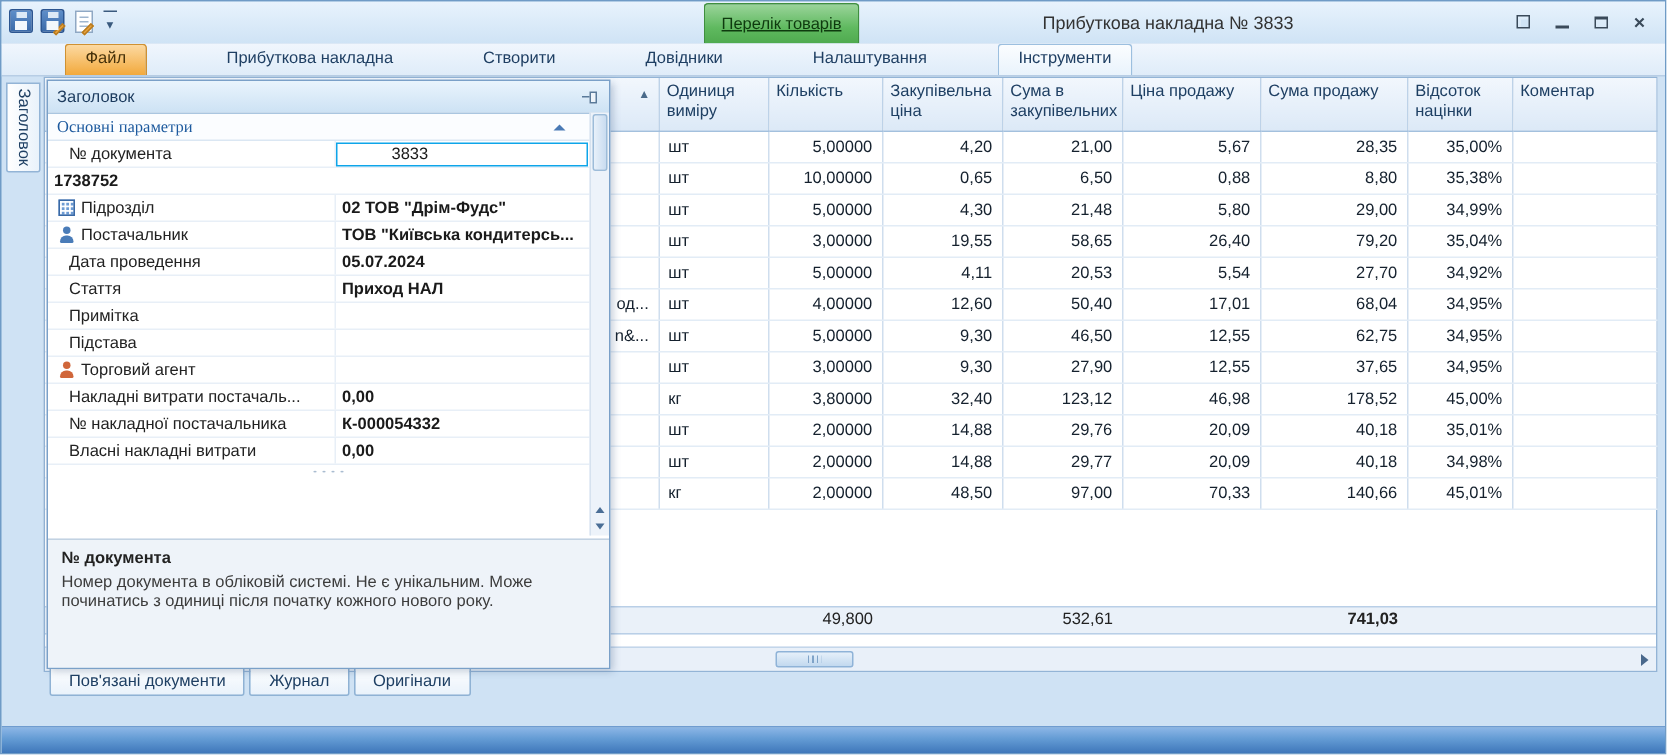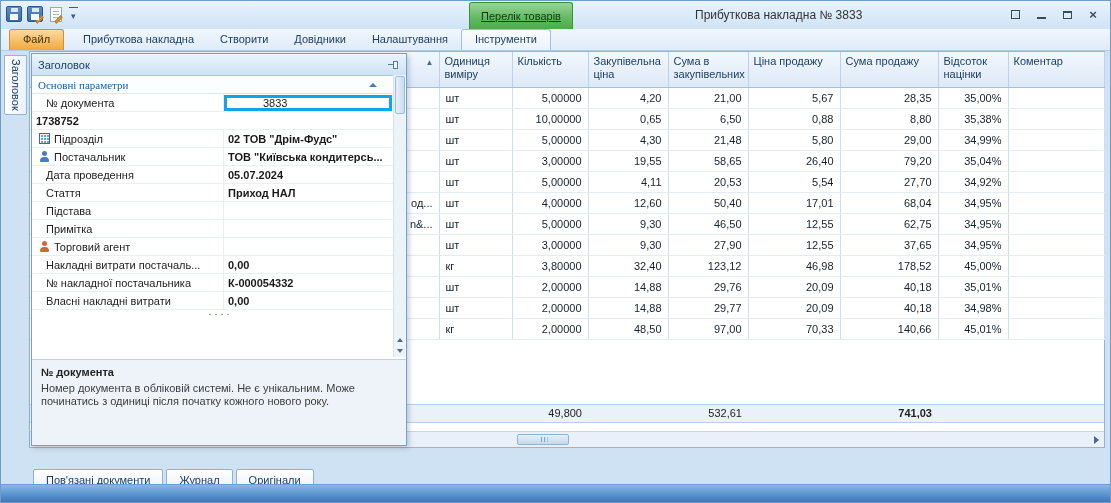--- a/index.html
+++ b/index.html
@@ -28,21 +28,21 @@
   .wbtn{width:18px;height:15px;display:flex;align-items:center;justify-content:center;color:#3a4a5a;}
   .g-full{width:9px;height:9px;border:1px solid #3a4a5a;box-sizing:border-box;background:
           linear-gradient(#cfe3f5,#cfe3f5) 2px 2px/5px 5px no-repeat;}
   .g-min{width:9px;height:2px;background:#3a4a5a;margin-top:6px;}
   .g-max{width:9px;height:8px;border:1px solid #3a4a5a;border-top-width:2px;box-sizing:border-box;}
   .g-close{font-size:13px;font-weight:bold;line-height:13px;}
 
   
   .ribbonrow{position:absolute;left:0;top:28px;right:0;height:22px;background:linear-gradient(#f0f6fd,#dfecf9);
              border-bottom:1px solid #b7cde5;display:flex;align-items:flex-end;padding-left:8px;box-sizing:border-box;}
-  .rtab{padding:3px 13px 4px 13px;color:#1f3f63;border-radius:3px 3px 0 0;line-height:13px;white-space:nowrap;}
+  .rtab{padding:3px 13px 4px 13px;color:#1f3f63;border-radius:3px 3px 0 0;line-height:13px;white-space:nowrap;margin-left:34px;}
   .rtab.file{background:linear-gradient(#fcd9a1,#f2a93c);border:1px solid #cf9132;border-bottom:none;color:#46320a;margin-right:6px;}
   .rtab.ctxsel{background:linear-gradient(#fbfdff,#e9f3fc);border:1px solid #9cbfdf;border-bottom:none;}
 
   
   .sidetab{position:absolute;left:3px;top:54px;width:23px;height:60px;writing-mode:vertical-rl;
            display:flex;align-items:center;justify-content:center;background:linear-gradient(to right,#ffffff,#e9f2fb);
            border:1px solid #93b4d6;color:#1e3f63;box-sizing:border-box;border-radius:0 0 2px 2px;}
 
   
   .grid{position:absolute;left:28px;top:50px;width:1076px;height:397px;background:#fff;
@@ -81,21 +81,21 @@
   .pin{position:relative;width:14px;height:12px;}
   .pin::before{content:"";position:absolute;left:7px;top:2px;width:5px;height:8px;border:1px solid #5a7a9a;background:#eef4fa;box-sizing:border-box;}
   .pin::after{content:"";position:absolute;left:2px;top:5px;width:5px;height:1px;background:#5a7a9a;}
   .sechead{height:18px;display:flex;align-items:center;padding:0 6px;color:#1d5a9e;border-bottom:1px solid #dbe7f3;background:#fbfdff;width:361px;box-sizing:border-box;font-family:Liberation Serif, serif;}
   .chev{margin-left:auto;margin-right:10px;width:0;height:0;border-left:4px solid transparent;border-right:4px solid transparent;border-bottom:4px solid #4a7ab5;}
   .prow{display:flex;height:18px;border-bottom:1px solid #e8eff7;align-items:center;width:361px;box-sizing:border-box;}
   .plabel{width:192px;display:flex;align-items:center;padding-left:14px;box-sizing:border-box;border-right:1px solid #e8eff7;
           height:100%;color:#222;overflow:hidden;white-space:nowrap;}
   .pvalue{flex:1;height:100%;display:flex;align-items:center;padding:0 4px;overflow:hidden;white-space:nowrap;box-sizing:border-box;}
   .pvalue.bold{font-weight:bold;}
-  .pvalue.editing{border:3px solid #0ea5e9;background:#fff;height:16px;margin-right:1px;padding-left:36px;}
+  .pvalue.editing{border:1px solid #0ea5e9;background:#fff;height:16px;margin-right:1px;padding-left:36px;}
   .picon{display:none;position:relative;width:11px;height:11px;margin-left:-7px;margin-right:4px;flex:none;}
   .picon[data-icon]{display:inline-block;}
   .picon[data-icon="building-icon"]{background-color:#6d9bd3;border:1px solid #3a69a5;box-sizing:border-box;
       background-image:linear-gradient(to right,rgba(255,255,255,.95) 1px,transparent 1px),
                        linear-gradient(to bottom,rgba(255,255,255,.95) 1px,transparent 1px);background-size:3px 3px;}
   .picon[data-icon="supplier-person-icon"]::before{content:"";position:absolute;top:0;left:3px;width:5px;height:5px;border-radius:50%;background:#4a7cb8;}
   .picon[data-icon="supplier-person-icon"]::after{content:"";position:absolute;bottom:0;left:1px;width:9px;height:5px;border-radius:4px 4px 1px 1px;background:#4a7cb8;}
   .picon[data-icon="agent-person-icon"]::before{content:"";position:absolute;top:0;left:3px;width:5px;height:5px;border-radius:50%;background:#d0663a;}
   .picon[data-icon="agent-person-icon"]::after{content:"";position:absolute;bottom:0;left:1px;width:9px;height:5px;border-radius:4px 4px 1px 1px;background:#d0663a;}
   .grip{width:24px;height:3px;margin:3px auto 2px auto;
@@ -105,21 +105,21 @@
   .dtitle{font-weight:bold;color:#222;margin-bottom:3px;}
   .pscroll{position:absolute;right:0;top:21px;width:13px;height:282px;background:#edf3fa;border-left:1px solid #d6e2ef;box-sizing:border-box;}
   .psthumb{position:absolute;left:1px;top:1px;width:10px;height:38px;background:linear-gradient(to right,#e8f1fa,#c9dcf0);
            border:1px solid #9dbcd9;border-radius:2px;box-sizing:border-box;}
   .psbtn{position:absolute;left:0;width:12px;height:11px;display:flex;align-items:center;justify-content:center;}
   .psbtn.up{bottom:12px;} .psbtn.down{bottom:1px;}
   .tri-up{width:0;height:0;border-left:3.5px solid transparent;border-right:3.5px solid transparent;border-bottom:4px solid #4a6e96;}
   .tri-down{width:0;height:0;border-left:3.5px solid transparent;border-right:3.5px solid transparent;border-top:4px solid #4a6e96;}
 
   
-  .btabs{position:absolute;left:32px;top:468px;height:21px;display:flex;gap:3px;}
+  .btabs{position:absolute;left:32px;top:442px;height:21px;display:flex;gap:3px;}
   .btab{padding:0 12px;background:linear-gradient(#ffffff,#e9f2fb);border:1px solid #8fb2d4;border-radius:2px;
         display:flex;align-items:center;color:#1e3f63;white-space:nowrap;}
   .statusbar{position:absolute;left:0;right:0;bottom:0;height:17px;
              background:linear-gradient(#8cb6e6,#639bd4 45%,#3f77ba);border-top:1px solid #6f9cd0;}
 </style>
 </head>
 <body>
 
 <div class="window">
 
@@ -429,31 +429,31 @@
             <span>Стаття</span>
           </div>
           <div class="pvalue bold">
             <span>Приход НАЛ</span>
           </div>
         </div>
 
         <div class="prow">
           <div class="plabel">
 
-            <span>Підстава</span>
+            <span>Примітка</span>
           </div>
           <div class="pvalue">
             <span></span>
           </div>
         </div>
 
         <div class="prow">
           <div class="plabel">
 
-            <span>Примітка</span>
+            <span>Підстава</span>
           </div>
           <div class="pvalue">
             <span></span>
           </div>
         </div>
 
         <div class="prow">
           <div class="plabel">
             <span class="picon" data-icon="agent-person-icon"></span>
             <span>Торговий агент</span>

